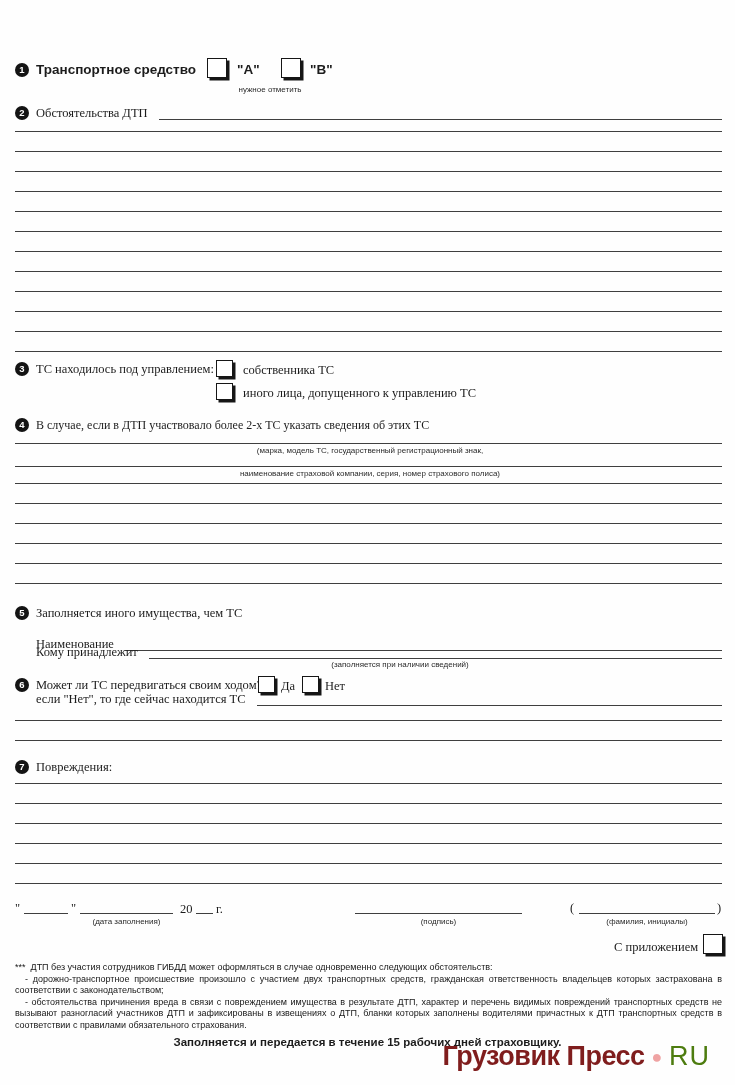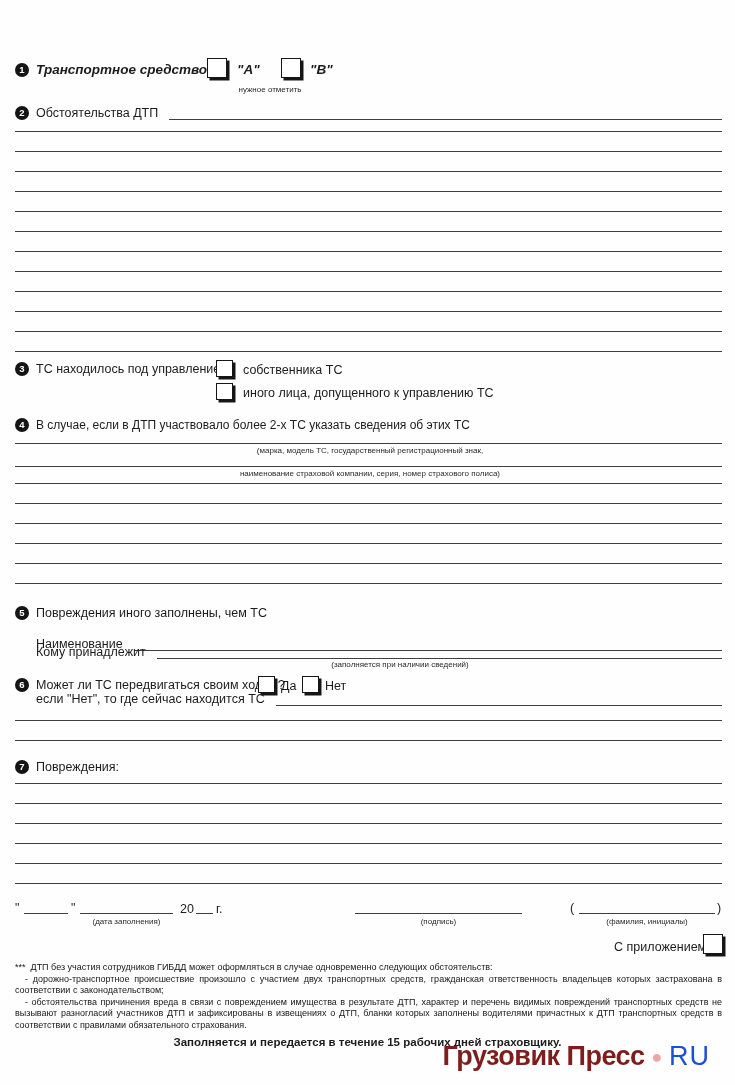--- a/index.html
+++ b/index.html
@@ -6,22 +6,22 @@
   .page{
     position:relative;width:735px;height:1085px;background:#fefefe;
     font-family:"Liberation Sans",sans-serif;color:#1c1c1c;overflow:hidden;
   }
   .abs{position:absolute;}
   .num{
     display:inline-block;width:14px;height:14px;border-radius:50%;
     background:#141414;color:#fff;font-size:9.5px;font-weight:bold;
     line-height:14px;text-align:center;vertical-align:middle;flex:0 0 14px;
   }
-  .hdr{font-size:12.5px;}
-  .hdr-b{font-size:13.5px;font-weight:bold;font-style:italic;}
+  .hdr{font-size:12.5px;font-family:Liberation Serif, serif;}
+  .hdr-b{font-size:13.5px;font-weight:bold;}
   .row{display:flex;align-items:flex-start;gap:7px;}
   .cb{
     display:inline-block;width:15px;height:15px;background:#fff;
     border:1.7px solid #161616;box-shadow:2.5px 2.5px 0 #161616;
   }
   .cb-lg{width:18px;height:18px;}
   .rule-line{height:19px;border-bottom:1px solid #3f3f3f;}
   .rule-one{border-bottom:1px solid #3f3f3f;height:10px;}
   .fill{flex:1;border-bottom:1px solid #3f3f3f;height:13px;margin-left:4px;}
   .cap{font-size:8px;color:#2a2a2a;text-align:center;}
@@ -89,21 +89,21 @@
       <div class="rule-line"></div>
       <div class="rule-line"></div>
       <div class="rule-line"></div>
       <div class="rule-line"></div>
       <div class="rule-line"></div>
       <div class="rule-line"></div>
     </div>
 
   <div class="abs row" style="left:15px;top:606px;">
     <span class="num">5</span>
-    <span class="hdr">Повреждения иного заполнены, чем ТС</span>
+    <span class="hdr">Заполняется иного имущества, чем ТС</span>
   </div>
   <div class="abs row" style="left:36px;top:622px;right:13px;margin-top:15px;">
     <span class="hdr" style="white-space:nowrap;">Наименование</span>
     <span class="fill"></span>
   </div>
   <div class="abs row" style="left:36px;top:645px;right:13px;">
     <span class="hdr" style="white-space:nowrap;">Кому принадлежит</span>
     <span class="fill"></span>
   </div>
   <div class="cap abs" style="left:200px;top:660px;width:400px;">(заполняется при наличии сведений)</div>
@@ -162,16 +162,16 @@
     <p><span>***</span>&nbsp;&nbsp;<span>ДТП без участия сотрудников ГИБДД может оформляться в случае одновременно следующих обстоятельств:</span></p>
     <p class="just">- дорожно-транспортное происшествие произошло с участием двух транспортных средств, гражданская ответственность владельцев которых застрахована в соответствии с законодательством;</p>
     <p class="just">- обстоятельства причинения вреда в связи с повреждением имущества в результате ДТП, характер и перечень видимых повреждений транспортных средств не вызывают разногласий участников ДТП и зафиксированы в извещениях о ДТП, бланки которых заполнены водителями причастных к ДТП транспортных средств в соответствии с правилами обязательного страхования.</p>
   </div>
 
   <div class="abs" style="left:0;top:1036px;width:735px;text-align:center;font-size:11.5px;font-weight:bold;">Заполняется и передается в течение 15 рабочих дней страховщику.</div>
 
   <div class="wm abs" style="right:25px;top:1041px;">
     <span id="wm-name" style="color: #7f1d1d;">Грузовик Пресс</span>
     <span id="wm-dot" class="dot" style="font-size: 18px; vertical-align: 2px; color: rgb(239, 163, 163);">●</span>
-    <span id="wm-ru" class="ru" style="color: #1d4ed8;">RU</span>
+    <span id="wm-ru" class="ru" style="color: #4d7c0f;">RU</span>
   </div>
 
 </div>
 
 </body></html>

